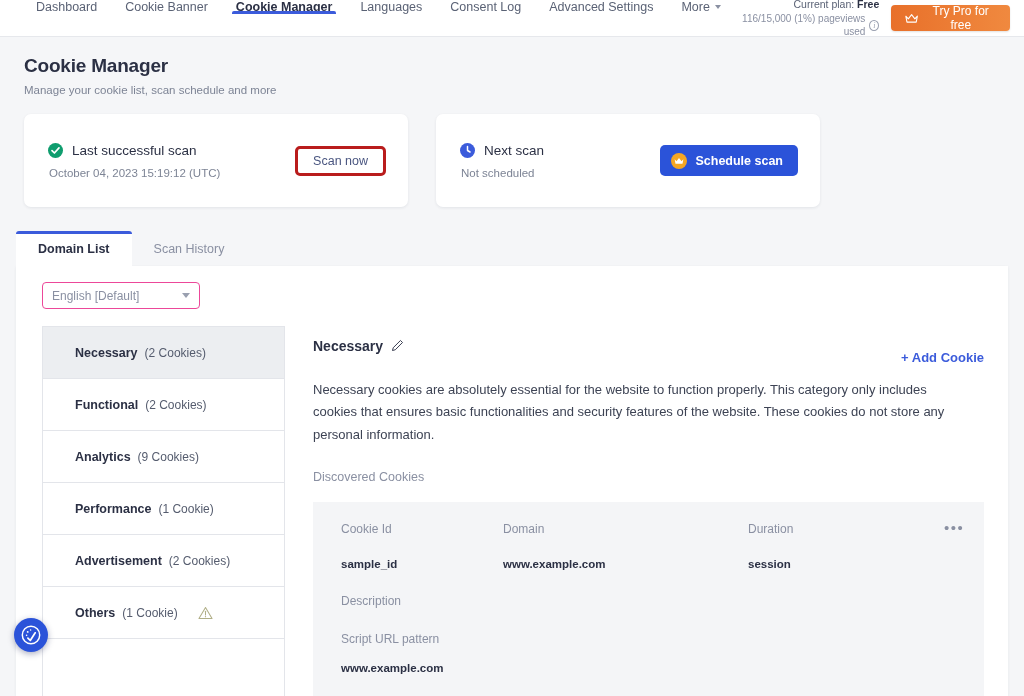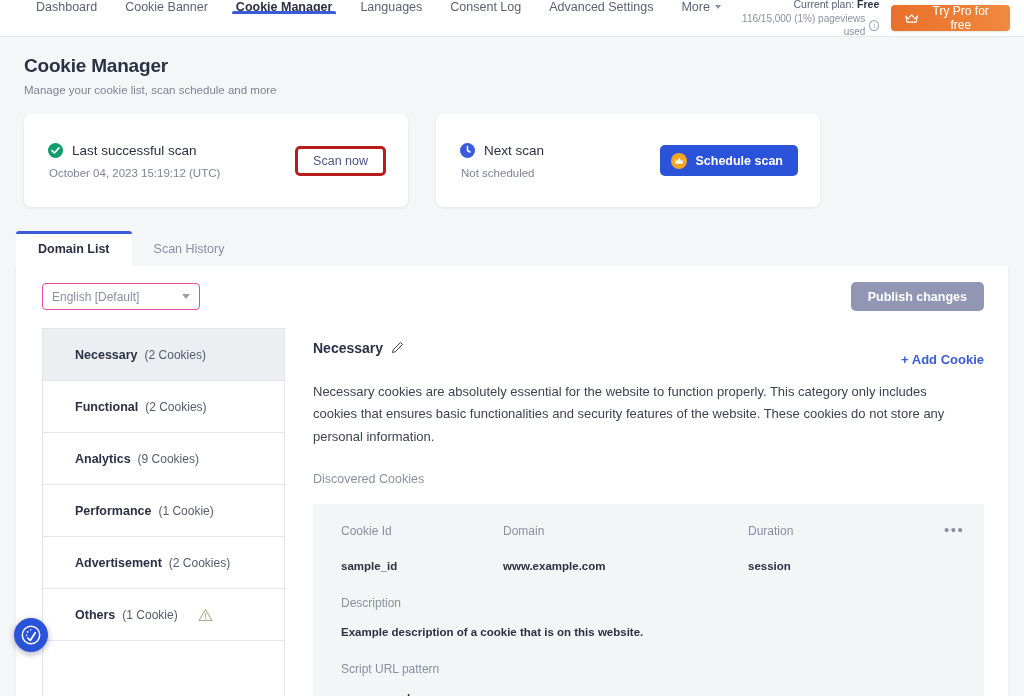--- a/index.html
+++ b/index.html
@@ -319,21 +319,20 @@
   </div>
 </div>
 
 <div class="panel">
 
   <div class="panel-toolbar">
     <div class="lang-select">
       <span>English [Default]</span>
       <span class="lang-caret"></span>
     </div>
-    <button class="btn-publish">Publish changes</button>
   </div>
 
   <div class="split">
 
     <div class="catlist">
 
       <div class="cat active">
         <span class="cat-name">Necessary</span>
         <span class="cat-count">(2 Cookies)</span>
       </div>
@@ -397,21 +396,20 @@
           <div class="col-dur">
             <div class="ck-head">Duration</div>
             <div class="ck-val">session</div>
           </div>
           <div class="col-menu">
             <div class="dots">•••</div>
           </div>
         </div>
 
         <div class="ck-block-label">Description</div>
-        <div class="ck-block-val">Example description of a cookie that is on this website.</div>
 
         <div class="ck-block-label">Script URL pattern</div>
         <div class="ck-block-val">www.example.com</div>
       </div>
 
     </div>
   </div>
 </div>
 
 <div class="fab">

